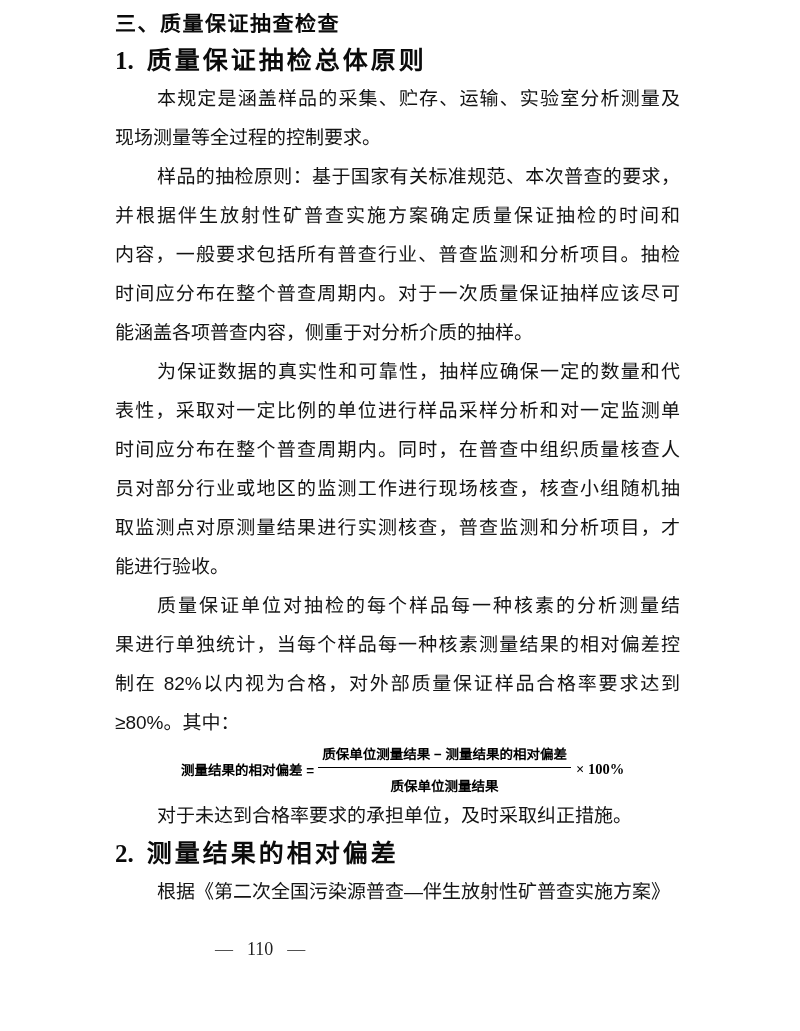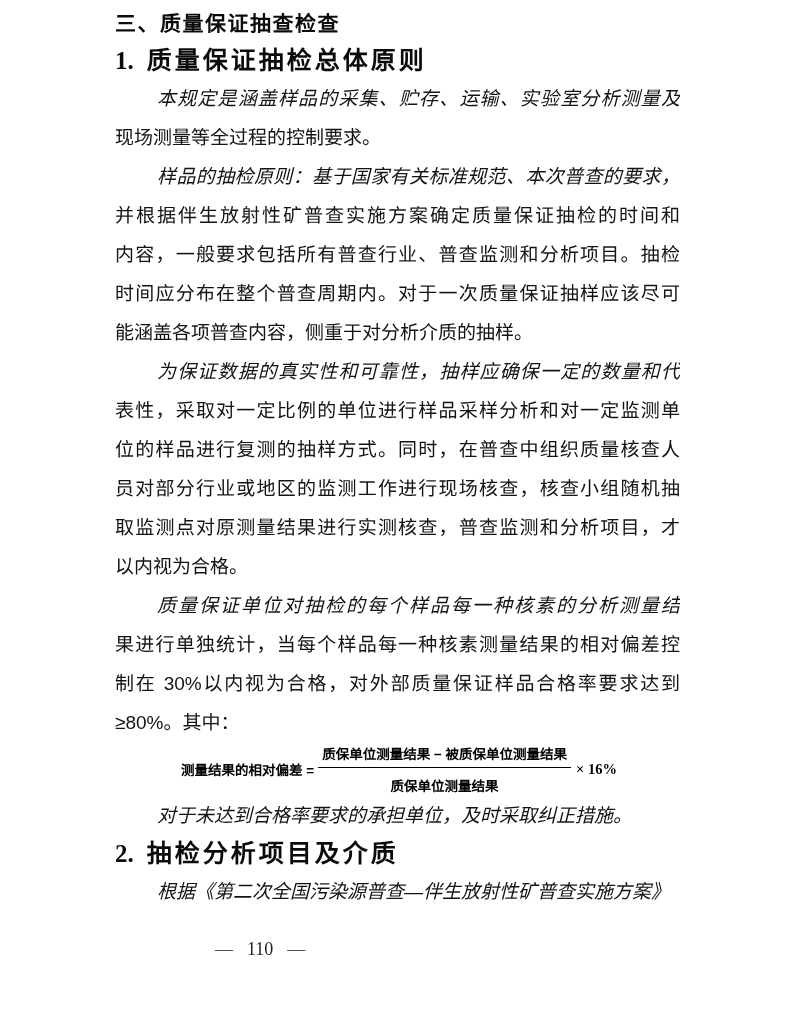--- a/index.html
+++ b/index.html
@@ -54,21 +54,20 @@
   }
   .para > div {
     text-align: justify;
     text-align-last: justify;
     height: 39px;
     overflow: hidden;
     white-space: nowrap;
   }
   .para > div:first-child {
     text-indent: 42px;
-    font-style: italic;
   }
   .para > div:last-child {
     text-align-last: left;
   }
   .formula {
     display: flex;
     align-items: center;
     height: 52px;
     margin: 1px 0 1px 66px;
     font-size: 13.5px;
@@ -126,48 +125,48 @@
       <div>样品的抽检原则：基于国家有关标准规范、本次普查的要求，</div>
       <div>并根据伴生放射性矿普查实施方案确定质量保证抽检的时间和</div>
       <div>内容，一般要求包括所有普查行业、普查监测和分析项目。抽检</div>
       <div>时间应分布在整个普查周期内。对于一次质量保证抽样应该尽可</div>
       <div>能涵盖各项普查内容，侧重于对分析介质的抽样。</div>
     </div>
 
   <div class="para">
       <div>为保证数据的真实性和可靠性，抽样应确保一定的数量和代</div>
       <div>表性，采取对一定比例的单位进行样品采样分析和对一定监测单</div>
-      <div>位的样品进行复测的抽样方式。同时，在普查中组织质量核查人</div>
+      <div>时间应分布在整个普查周期内。同时，在普查中组织质量核查人</div>
       <div>员对部分行业或地区的监测工作进行现场核查，核查小组随机抽</div>
       <div>取监测点对原测量结果进行实测核查，普查监测和分析项目，才</div>
-      <div>以内视为合格。</div>
+      <div>能进行验收。</div>
     </div>
 
   <div class="para">
       <div>质量保证单位对抽检的每个样品每一种核素的分析测量结</div>
       <div>果进行单独统计，当每个样品每一种核素测量结果的相对偏差控</div>
-      <div>制在 30%以内视为合格，对外部质量保证样品合格率要求达到</div>
+      <div>制在 82%以内视为合格，对外部质量保证样品合格率要求达到</div>
       <div>≥80%。其中：</div>
     </div>
 
   <div class="formula">
     <span class="f-lhs">测量结果的相对偏差 =</span>
     <span class="f-frac">
-      <span class="f-num">质保单位测量结果 − 被质保单位测量结果</span>
+      <span class="f-num">质保单位测量结果 − 测量结果的相对偏差</span>
       <span class="f-den">质保单位测量结果</span>
     </span>
-    <span class="f-mul">× 16%</span>
+    <span class="f-mul">× 100%</span>
   </div>
 
   <div class="para">
       <div>对于未达到合格率要求的承担单位，及时采取纠正措施。</div>
     </div>
 
   <h2 class="h2">
-    <span class="num">2.</span><span class="ht">抽检分析项目及介质</span>
+    <span class="num">2.</span><span class="ht">测量结果的相对偏差</span>
   </h2>
 
   <div class="para">
       <div>根据《第二次全国污染源普查—伴生放射性矿普查实施方案》</div>
     </div>
 
   <div class="footer">
     <span class="dash">—</span>
     <span class="pnum">110</span>
     <span class="dash">—</span>

